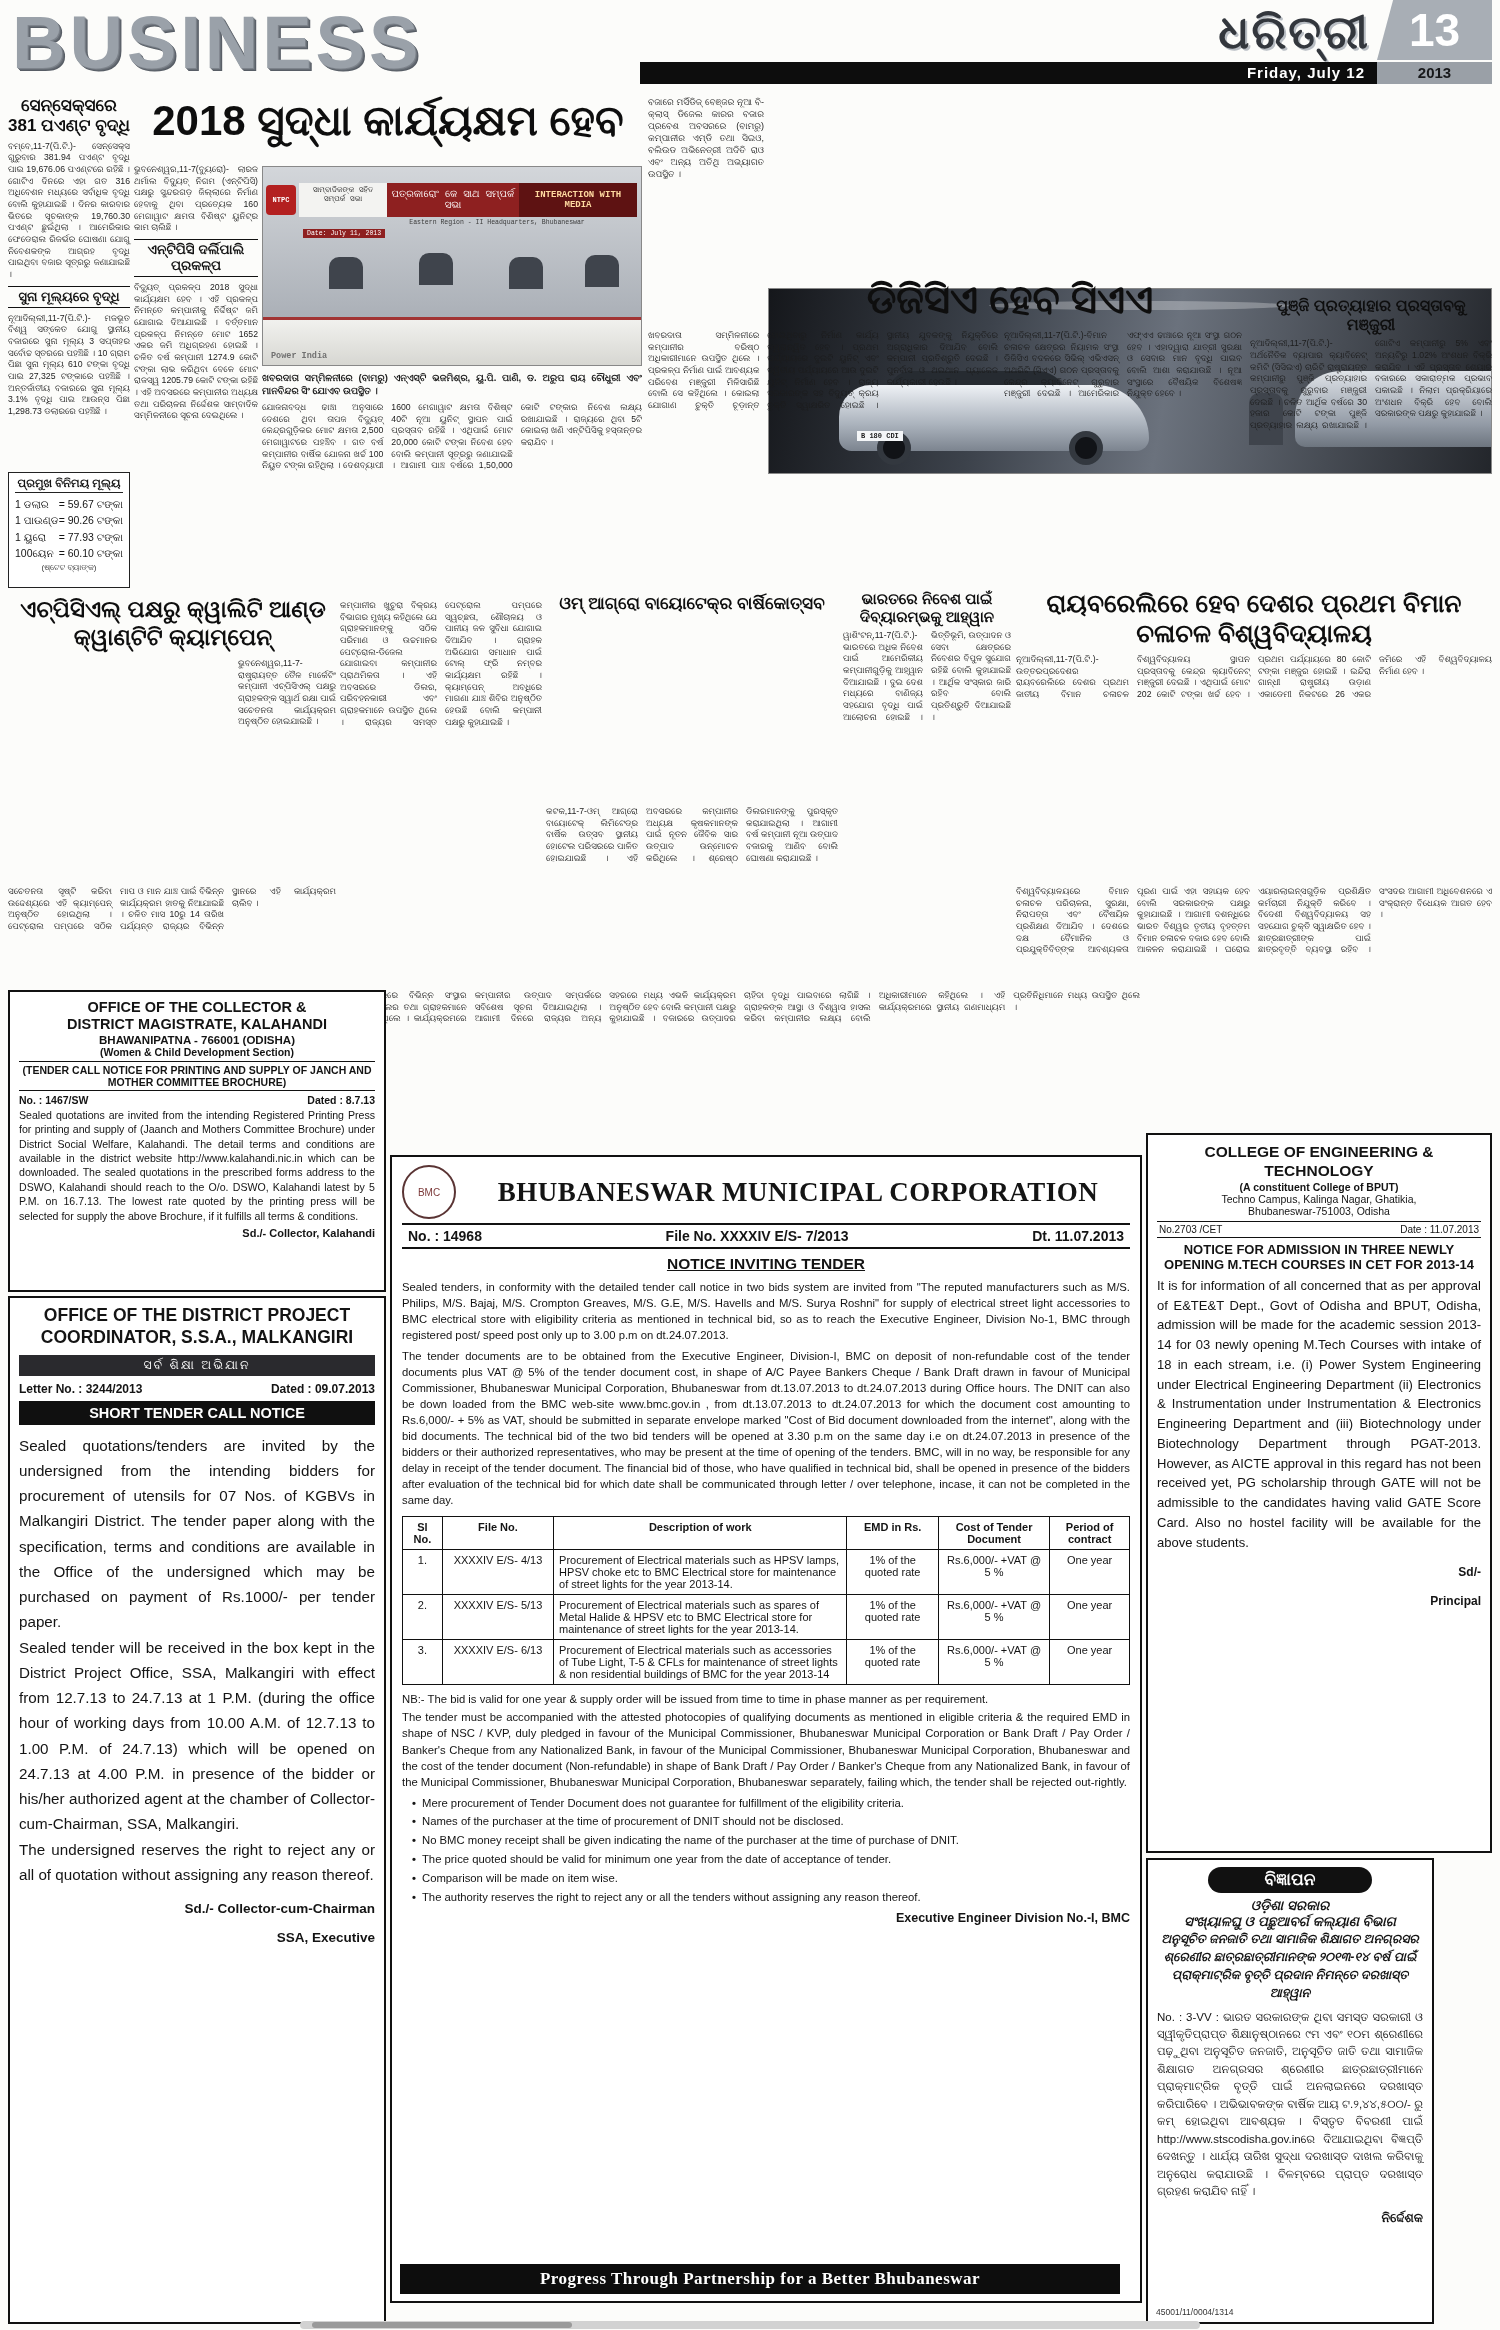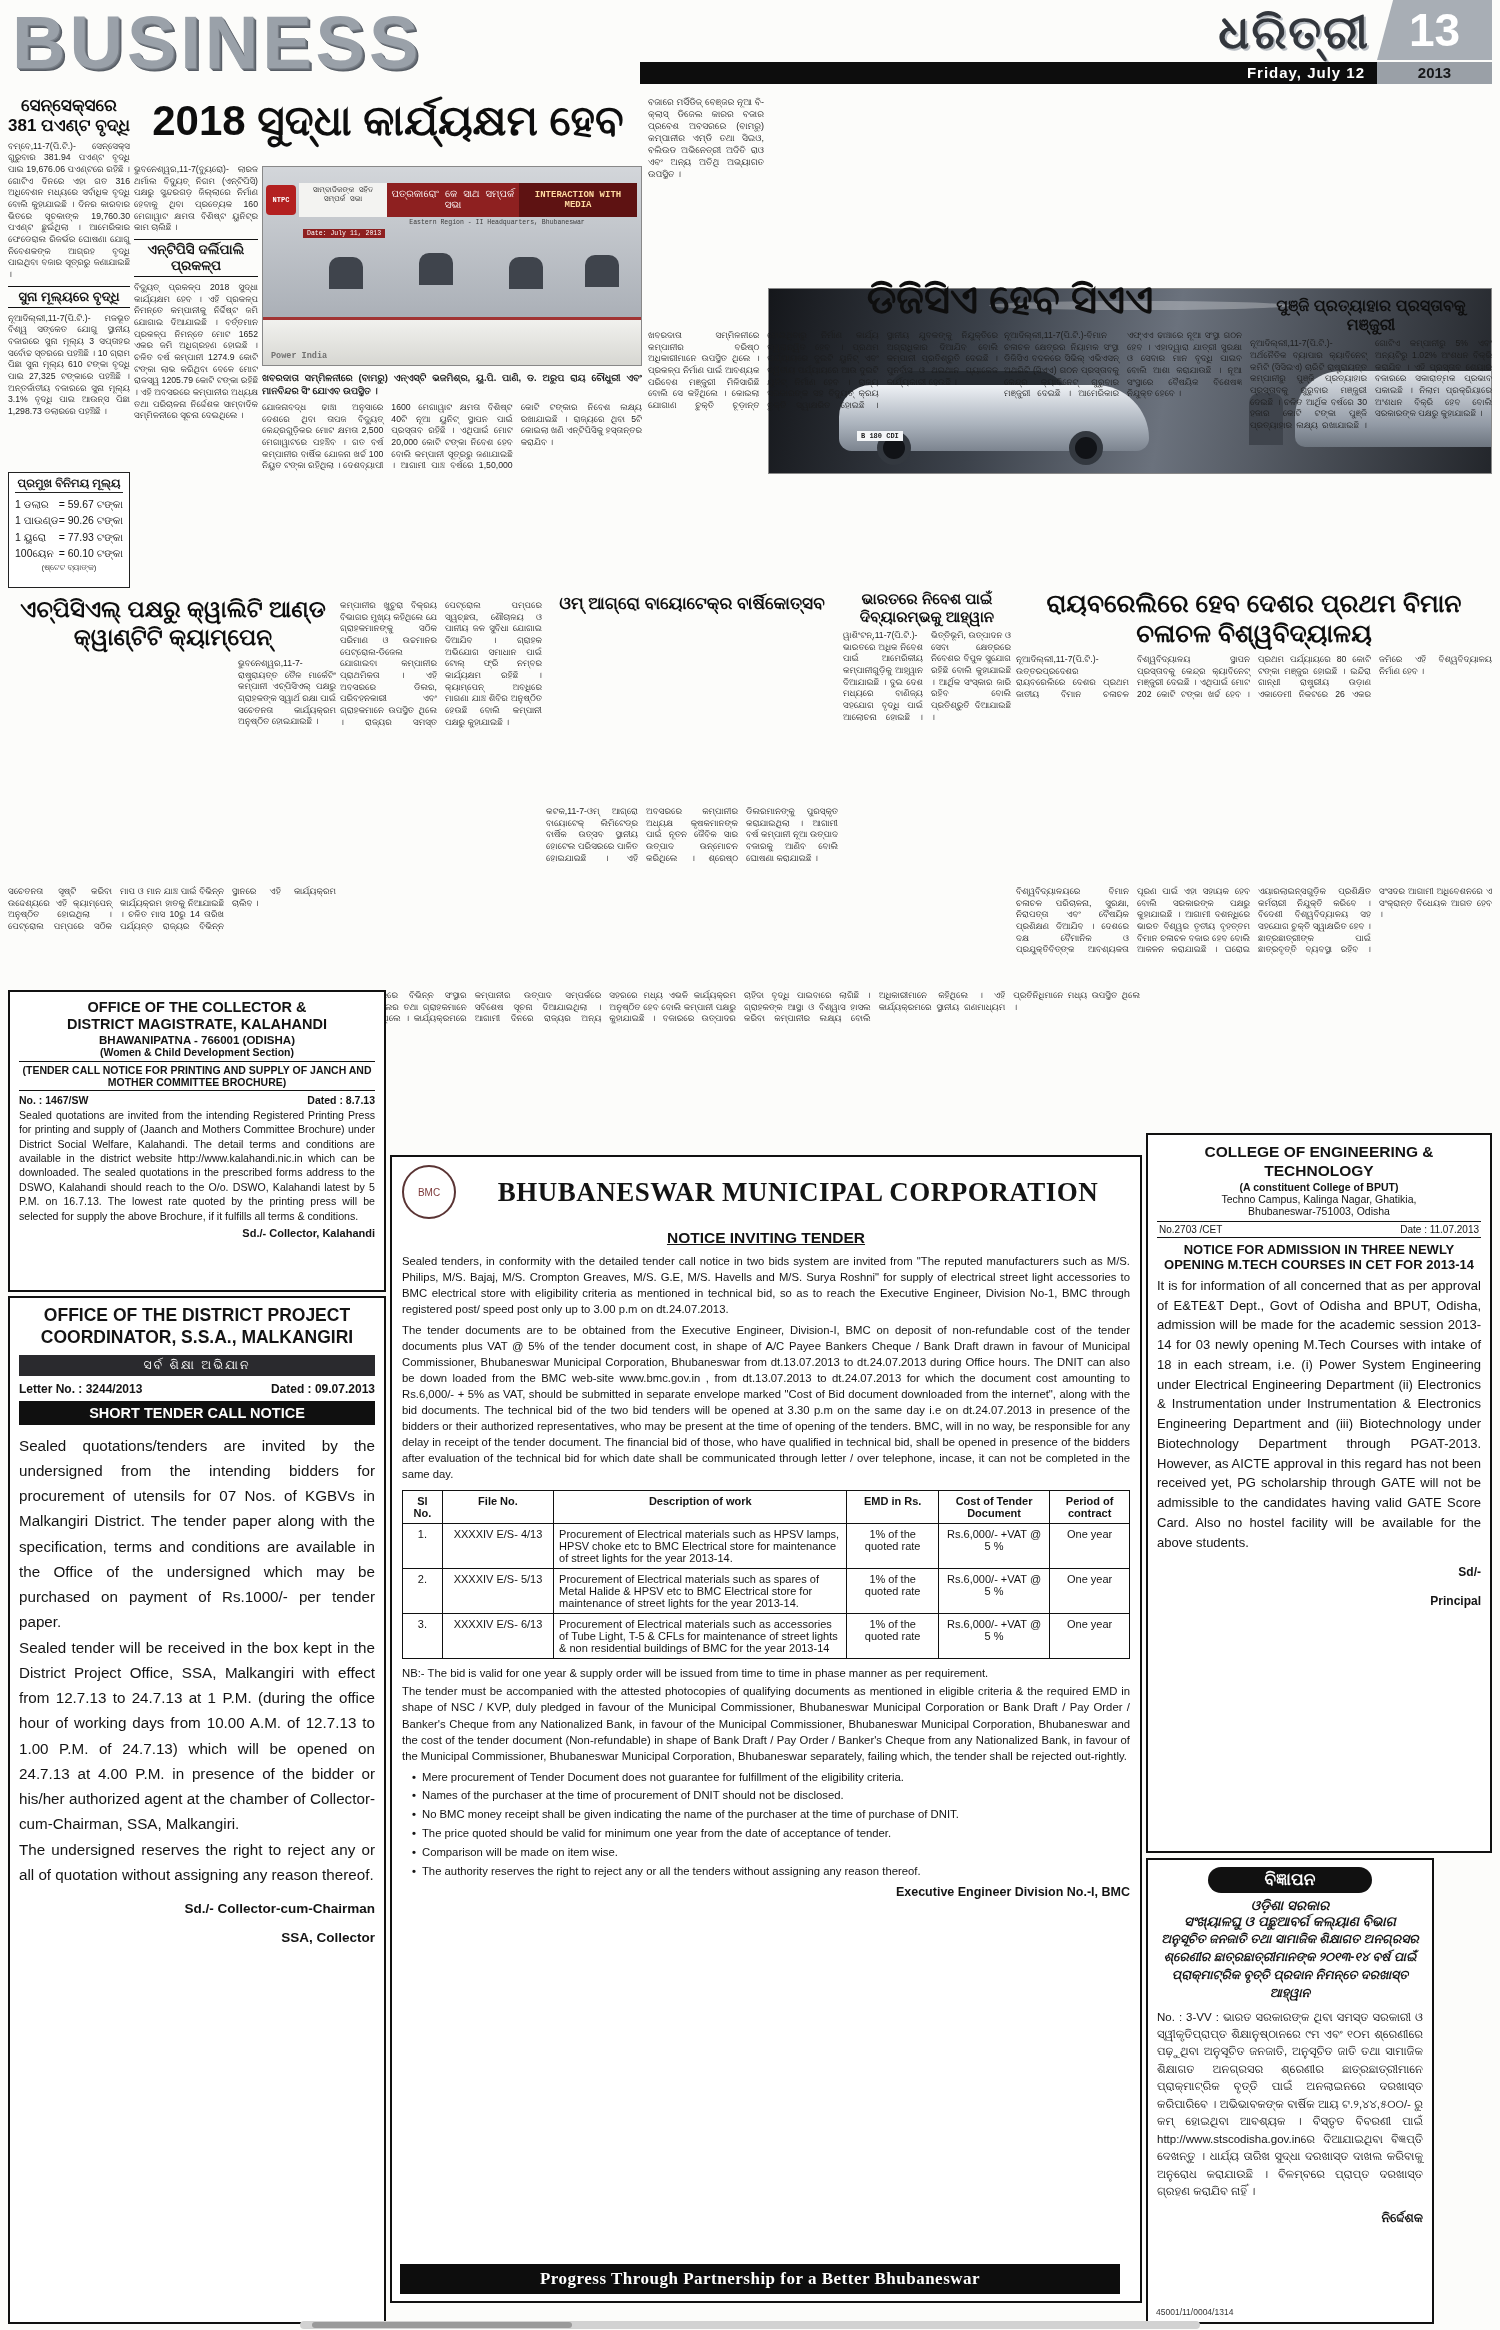--- a/index.html
+++ b/index.html
@@ -299,27 +299,32 @@
     <div class="strip">ସର୍ବ ଶିକ୍ଷା ଅଭିଯାନ</div>
     <div class="meta flexrow">
       <span>Letter No. : 3244/2013</span>
       <span>Dated : 09.07.2013</span>
     </div>
     <div class="bar">SHORT TENDER CALL NOTICE</div>
     <div class="bd jt pre">Sealed quotations/tenders are invited by the undersigned from the intending bidders for procurement of utensils for 07 Nos. of KGBVs in Malkangiri District. The tender paper along with the specification, terms and conditions are available in the Office of the undersigned which may be purchased on payment of Rs.1000/- per tender paper.
 Sealed tender will be received in the box kept in the District Project Office, SSA, Malkangiri with effect from 12.7.13 to 24.7.13 at 1 P.M. (during the office hour of working days from 10.00 A.M. of 12.7.13 to 1.00 P.M. of 24.7.13) which will be opened on 24.7.13 at 4.00 P.M. in presence of the bidder or his/her authorized agent at the chamber of Collector-cum-Chairman, SSA, Malkangiri.
 The undersigned reserves the right to reject any or all of quotation without assigning any reason thereof.</div>
     <div class="sd">Sd./- Collector-cum-Chairman</div>
-    <div class="sd">SSA, Collector</div>
+    <div class="sd">SSA, Executive</div>
   </div>
 
   <div id="bmc" class="abs box" style="left:390px;top:1155px;width:752px;height:1148px;padding:8px 10px;">
     <div class="head">
       <div class="bmc-logo">BMC</div>
       <div class="title">BHUBANESWAR MUNICIPAL CORPORATION</div>
+    </div>
+    <div class="infobar">
+      <span>No. : 14968</span>
+      <span>File No. XXXXIV E/S- 7/2013</span>
+      <span>Dt. 11.07.2013</span>
     </div>
     <div class="nit">NOTICE INVITING TENDER</div>
     <div class="bd jt">Sealed tenders, in conformity with the detailed tender call notice in two bids system are invited from "The reputed manufacturers such as M/S. Philips, M/S. Bajaj, M/S. Crompton Greaves, M/S. G.E, M/S. Havells and M/S. Surya Roshni" for supply of electrical street light accessories to BMC electrical store with eligibility criteria as mentioned in technical bid, so as to reach the Executive Engineer, Division No-1, BMC through registered post/ speed post only up to 3.00 p.m on dt.24.07.2013.</div>
     <div class="bd jt" style="margin-top:5px;">The tender documents are to be obtained from the Executive Engineer, Division-I, BMC on deposit of non-refundable cost of the tender documents plus VAT @ 5% of the tender document cost, in shape of A/C Payee Bankers Cheque / Bank Draft drawn in favour of Municipal Commissioner, Bhubaneswar Municipal Corporation, Bhubaneswar from dt.13.07.2013 to dt.24.07.2013 during Office hours. The DNIT can also be down loaded from the BMC web-site www.bmc.gov.in , from dt.13.07.2013 to dt.24.07.2013 for which the document cost amounting to Rs.6,000/- + 5% as VAT, should be submitted in separate envelope marked "Cost of Bid document downloaded from the internet", along with the bid documents. The technical bid of the two bid tenders will be opened at 3.30 p.m on the same day i.e on dt.24.07.2013 in presence of the bidders or their authorized representatives, who may be present at the time of opening of the tenders. BMC, will in no way, be responsible for any delay in receipt of the tender document. The financial bid of those, who have qualified in technical bid, shall be opened in presence of the bidders after evaluation of the technical bid for which date shall be communicated through letter / over telephone, incase, it can not be completed in the same day.</div>
 
     <table>
       <colgroup>
           <col style="width:40px">
           <col style="width:112px">
           <col style="width:296px">

